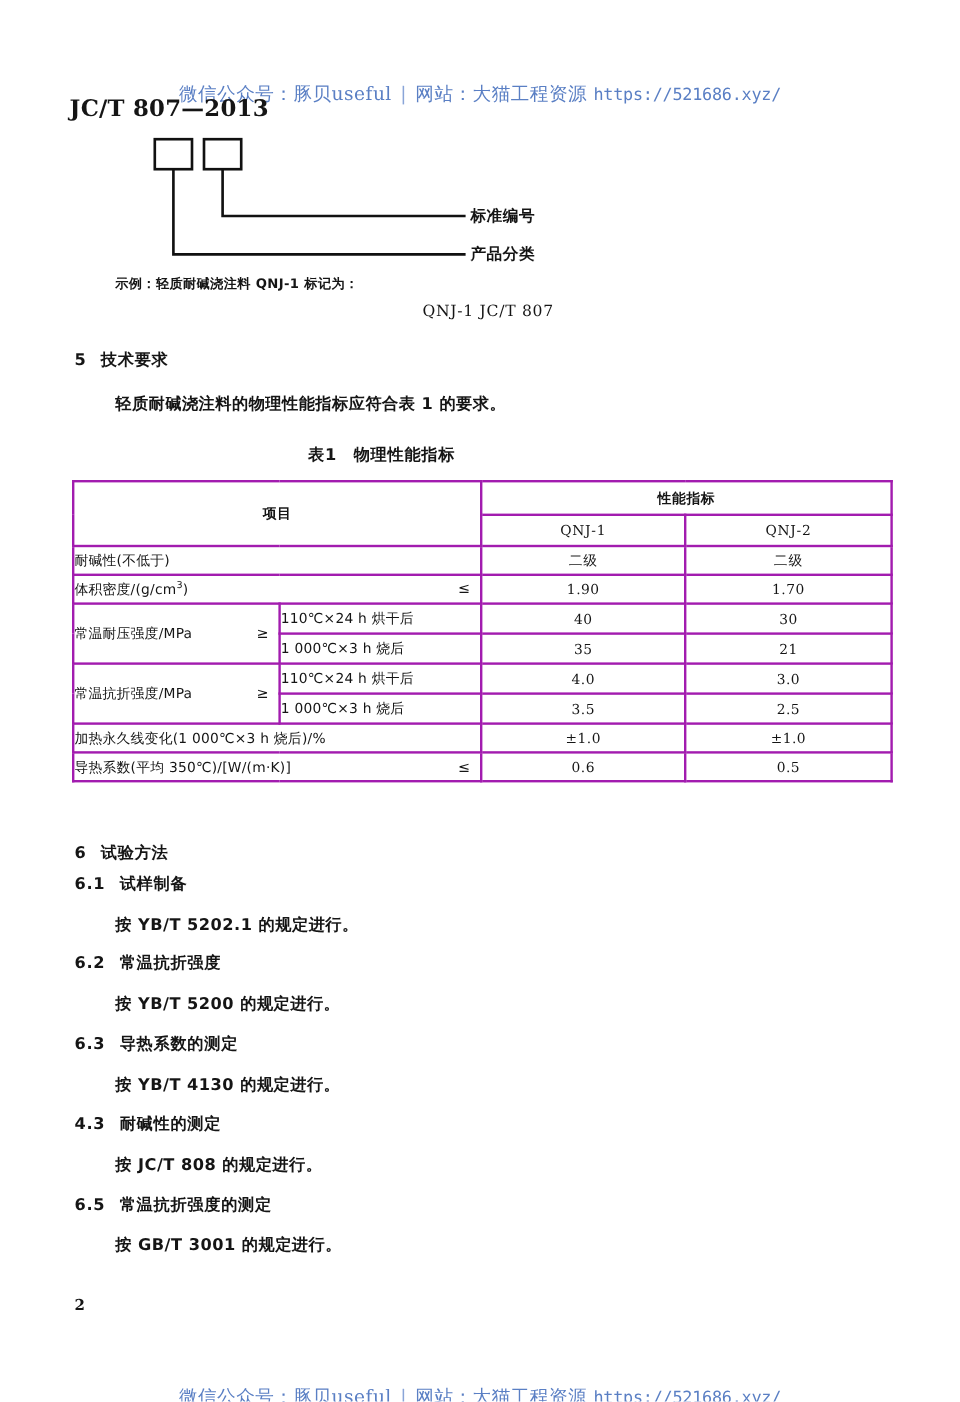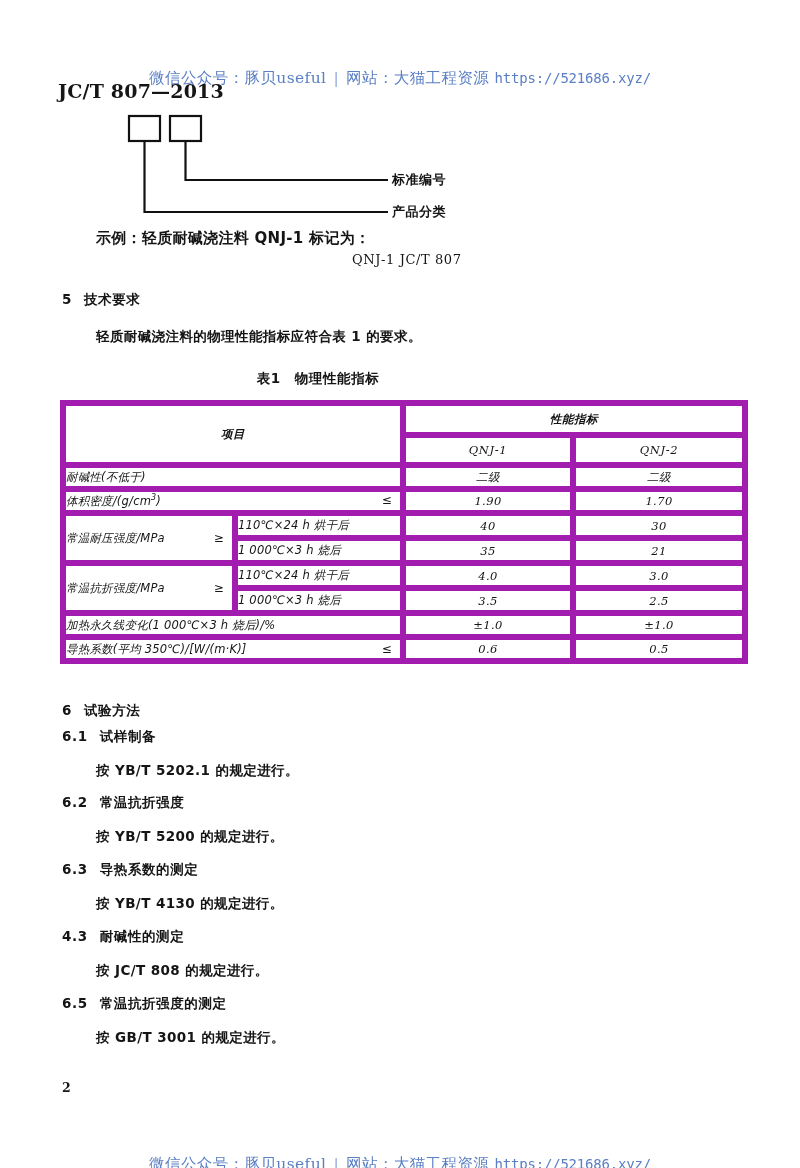--- a/index.html
+++ b/index.html
@@ -69,21 +69,21 @@
     white-space: nowrap;
   }
   #label-std-no   { left: 392px; top: 171px; }
   #label-prod-cls { left: 392px; top: 203px; }
 
   
   #example-line {
     position: absolute;
     left: 96px;
     top: 229px;
-    font-size: 15px;
+    font-size: 11px;
     font-weight: bold;
     letter-spacing: 0.3px;
     white-space: nowrap;
     text-align: center;
   }
   #example-mark {
     position: absolute;
     left: 352px;
     top: 252px;
     font-family: "DejaVu Serif", "Liberation Serif", serif;
@@ -148,25 +148,24 @@
   #spec-table {
     position: absolute;
     left: 60px;
     top: 400px;
     width: 682px;
     border-collapse: collapse;
     table-layout: fixed;
     font-size: 11.5px;
   }
   #spec-table td, #spec-table th {
-    border: 6px solid #a21caf;
+    border: 2px solid #a21caf;
     padding: 0;
     font-weight: normal;
     vertical-align: middle;
-    font-style: italic;
   }
   #spec-table .hdr {
     text-align: center;
     font-weight: bold;
     letter-spacing: 0.5px;
   }
   #spec-table .hdr-model {
     text-align: center;
     font-family: "DejaVu Serif", "Liberation Serif", serif;
     font-size: 11.5px;

